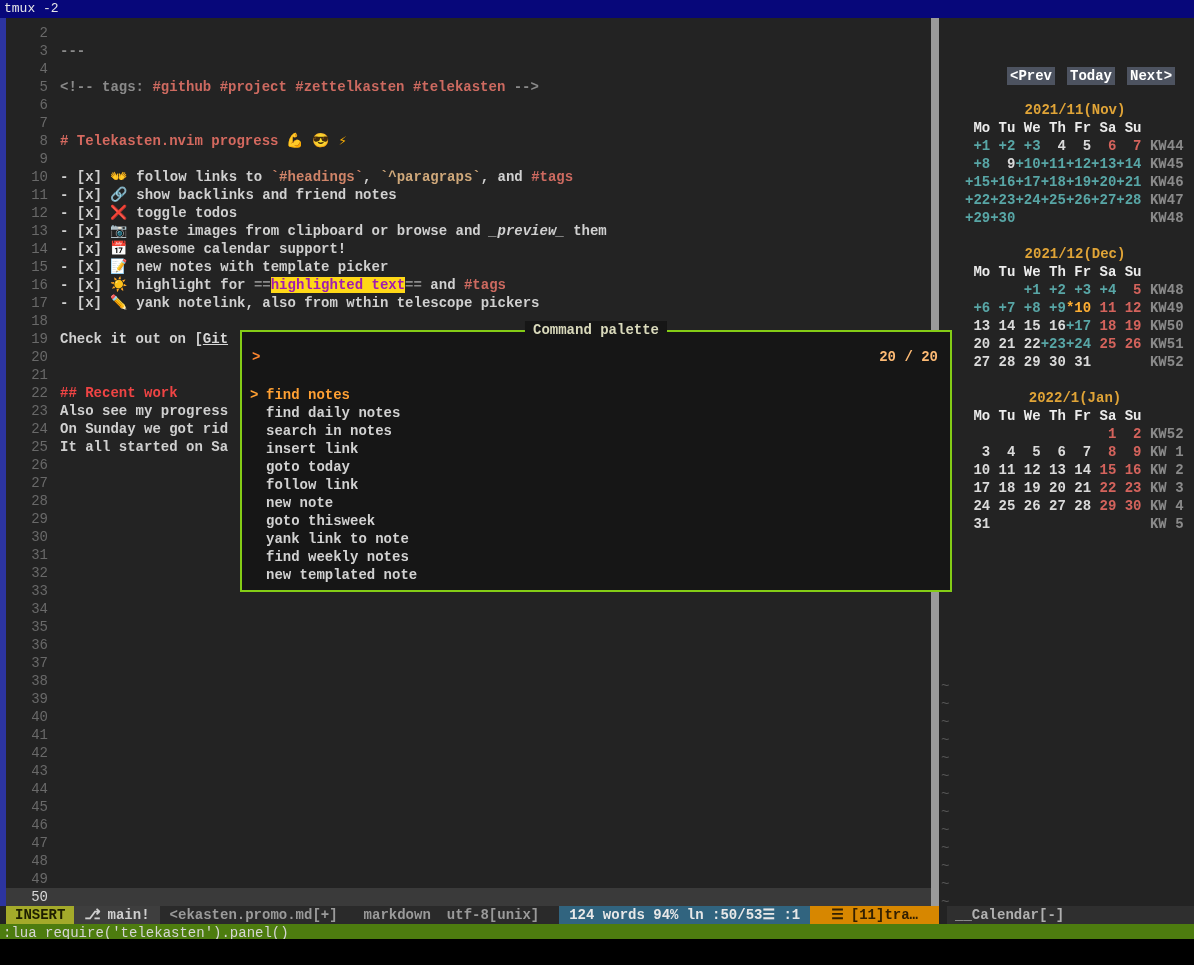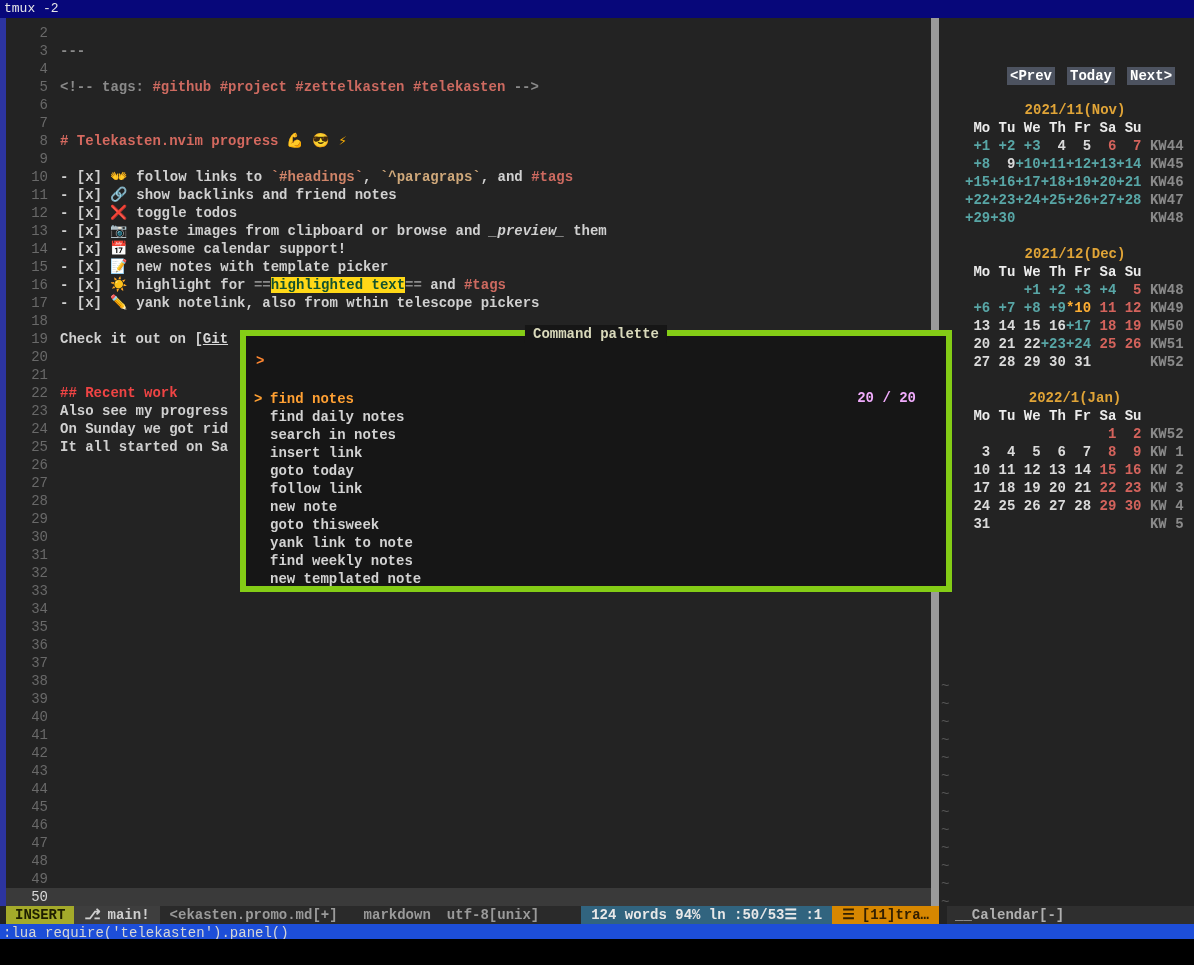--- a/index.html
+++ b/index.html
@@ -25,70 +25,70 @@
   .c-title { color:#b3b63c; }
   .c-dim   { color:#8a8a8a; }
   .c-tag   { color:#cd6a60; }
   .c-h1    { color:#d4695f; }
   .c-h2    { color:#ef4444; }
   .c-text  { color:#d0d0d0; }
   .c-code  { color:#d08468; }
   .c-code2 { color:#cfa87a; }
   .c-link  { color:#d8d8d8; text-decoration:underline; }
   .c-em    { color:#d0d0d0; font-style:italic; }
-  .c-hl    { background:#ffd817; color:#14532d; }
+  .c-hl    { background:#ffd817; color:#a21caf; }
   .c-emoji { color:#ffb000; }
   
   #vsep { position:absolute; left:931px; top:18px; width:8px; height:888px; background:#9a9a9a; z-index:1; }
   
   #calpane { position:absolute; left:939px; top:18px; width:255px; height:888px;margin-top:41px; }
   #calnav { position:absolute; top:8px; left:68px; display:flex; gap:12px; }
   .chip { background:#4d5360; color:#ffffff; padding:0 3px; height:18px; line-height:18px; }
   .month { position:absolute; left:26px; width:220px; }
   .mtitle { height:18px; text-align:center; color:#e0a437; }
   .calrow { height:18px; white-space:pre; }
   .dow { color:#ececec; }
   .kw  { color:#8a8a8a; }
   .d-entry   { color:#58a6a6; }
   .d-normal  { color:#dadada; }
   .d-weekend { color:#d4635c; }
   .d-today   { color:#ffaf33; }
   .d-empty   { color:#232323; }
   .tilde { position:absolute; left:2px; height:18px; color:#565656; font-weight:normal; }
   
   #palette { position:absolute; left:240px; top:330px; width:712px; height:262px;
-    background:#161616; border:6px solid #84cc16; z-index:5; }
+    background:#161616; border:2px solid #84cc16; z-index:5; }
   #palette-title { position:absolute; top:-11px; left:50%; transform:translateX(-50%);
     background:#161616; padding:0 8px; height:18px; line-height:18px; color:#d9d9bb; white-space:pre; }
   #palette-prompt { position:absolute; top:16px; left:10px; color:#ff8730; }
-  #palette-counter { position:absolute; top:16px; right:30px; color:#f0abfc;margin-top:37px; }
+  #palette-counter { position:absolute; top:16px; right:12px; color:#fdba74; }
   #palette-items { position:absolute; top:54px; left:0; right:0; }
   .pitem { display:flex; height:18px; padding-left:8px; white-space:pre; }
   .pcaret { flex:none; width:16px; color:#ffa033; }
   .plabel { color:#d2d2d2; }
   .pitem.sel .plabel { color:#ffa033; }
   
   #statusbar { position:absolute; top:906px; left:0; width:100%; height:18px;
     display:flex; background:#232323; padding-left:6px; }
   .sb { height:18px; line-height:18px; white-space:pre; }
   #sb-mode   { background:#a4aa2a; color:#1e1e00; padding:0 9px; }
   #sb-branch { background:#3e3e3e; color:#cfcfcf; padding:0 10px; }
   #sb-branch .icn { margin-right:7px; }
   #sb-file   { background:#2a2a2a; color:#9a9a9a; padding:0 12px 0 10px; }
   #sb-ft     { background:#2a2a2a; color:#9a9a9a; padding-left:14px; }
   #sb-enc    { background:#2a2a2a; color:#9a9a9a; padding-left:16px; }
   #sb-fill   { background:#2a2a2a; flex:1; }
   #sb-stats  { background:#31647f; color:#e8e8e8; padding:0 10px; }
-  #sb-tabs   { background:#d78700; color:#332000; padding:0 10px; }
+  #sb-tabs   { background:#d78700; color:#332000; padding:0 21px; }
   #sb-tabs .icn { margin-right:7px; }
   #sb-gap    { width:8px; background:#232323; }
   #sb-cal    { background:#2f2f2f; color:#b0b0b0; width:247px; padding-left:8px; }
   
   #cmdline { position:absolute; top:924px; left:0; width:100%; height:18px;
-    background:#1d4ed8; color:#d6d6d6; padding-left:3px; white-space:pre; font-weight:normal; }
+    background:#4d7c0f; color:#d6d6d6; padding-left:3px; white-space:pre; font-weight:normal; }
   #bottombar { position:absolute; top:942px; left:0; width:100%; height:23px;
     background:#be185d; color:#e8e8e8; line-height:22px; }
   #bottom-mode { position:absolute; left:8px; }
   #bottom-ruler { position:absolute; left:1028px; font-weight:normal; }
   #bottom-scroll { position:absolute; left:1156px; font-weight:normal; }
 </style>
 </head>
 <body>
 
 <div id="screen">

